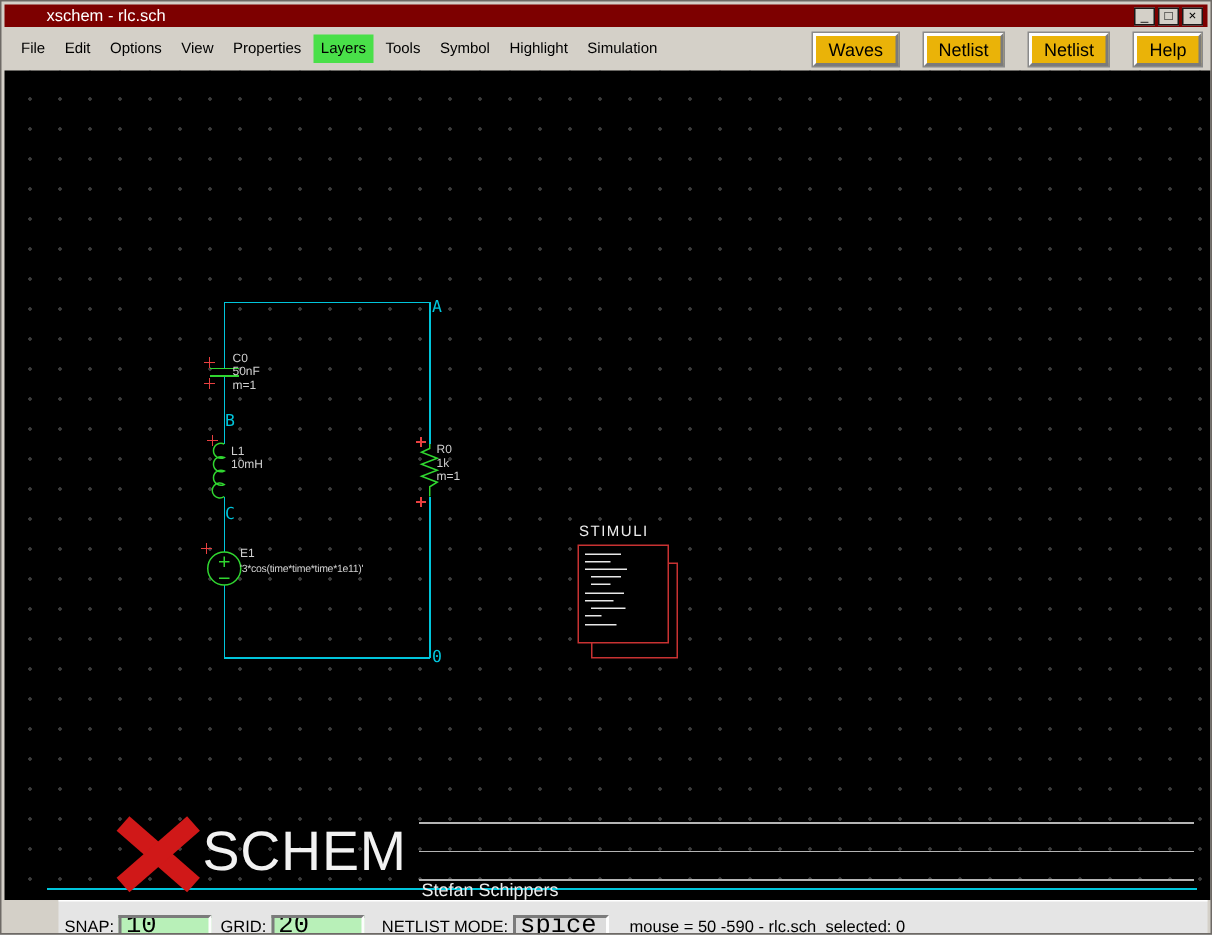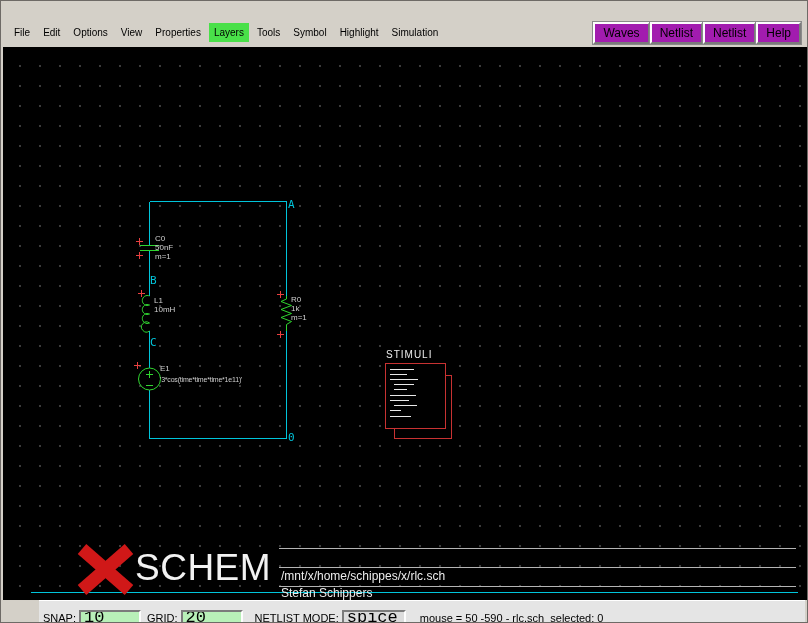--- a/index.html
+++ b/index.html
@@ -10,23 +10,23 @@
   .titlebar { position:absolute; top:2px; left:2px; right:2px; height:15px; background:#7d0000; display:flex; align-items:center; }
   .titlebar .title { color:#ffffff; font-size:11px; padding-left:28px; white-space:pre; }
   .winbtns { margin-left:auto; display:flex; gap:2px; padding-right:3px; }
   .winbtn { width:14px; height:12px; background:#d4d0c8; border:1px solid #1a1a1a; font-size:9px; line-height:9px; text-align:center; color:#000; cursor:default; }
 
   
   .menubar { position:absolute; top:17px; left:2px; right:2px; height:29px; background:#d4d0c8; display:flex; align-items:center; padding:0 4px 0 6px; }
   .menu-item { font-size:10px; color:#000; padding:4px 5px; margin-right:3px; cursor:default; }
   .menu-item.active { background:#49e049; }
   .menubar-spacer { flex:1; }
-  .mb-button { font-family:"Liberation Sans", sans-serif; font-size:12px; color:#000; background:#a21caf;
+  .mb-button { font-family:"Liberation Sans", sans-serif; font-size:12px; color:#000; background:#eab308;
     border:2px solid; border-color:#fdfdfd #7b7b7b #7b7b7b #fdfdfd; outline:1px solid #8a8a8a;
-    padding:2px 8px; margin-left:0; cursor:default; }
+    padding:2px 8px; margin-left:17px; cursor:default; }
 
   
   .canvas { position:absolute; top:46px; left:2px; width:804px; height:553px; background-color:#000;
     background-image:radial-gradient(circle, #3c3c3c 1px, transparent 1.4px);
     background-size:20px 20px; background-position:7px 9px; overflow:hidden; }
   .schematic-svg { position:absolute; left:0; top:0; }
 
   .net-label { position:absolute; font-size:11px; color:#00c5db; font-family:"DejaVu Sans Mono", monospace; }
   .comp-label { position:absolute; font-size:8px; line-height:9px; color:#cfcfcf; white-space:nowrap; }
   .comp-label span { display:block; }
@@ -45,20 +45,28 @@
     font-size:17px; font-family:Liberation Mono, monospace; padding:0 3px; }
   .sb-input.green { background:#b8f0b8; width:62px; }
   .sb-input.netlist { background:#dcdcdc; width:64px; }
   .sb-status { margin-left:14px; white-space:pre; }
 </style>
 </head>
 <body>
 
 <div class="window">
 
+  <div class="titlebar">
+    <span class="title">xschem - rlc.sch</span>
+    <span class="winbtns">
+      <span class="winbtn">_</span>
+      <span class="winbtn">□</span>
+      <span class="winbtn">×</span>
+    </span>
+  </div>
 
   <div class="menubar">
     <span class="menu-item">File</span>
     <span class="menu-item">Edit</span>
     <span class="menu-item">Options</span>
     <span class="menu-item">View</span>
     <span class="menu-item">Properties</span>
     <span class="menu-item active">Layers</span>
     <span class="menu-item">Tools</span>
     <span class="menu-item">Symbol</span>
@@ -161,21 +169,20 @@
     <div class="comp-label" style="left:288px; top:248px;">
       <span>R0</span>
       <span>1k</span>
       <span>m=1</span>
     </div>
 
     <div class="stimuli-label" style="left:383px; top:302px;">STIMULI</div>
 
     <div class="logo-schem">SCHEM</div>
     <div class="footer-author">Stefan Schippers</div>
-    <div class="footer-path">/mnt/x/home/schippes/x/rlc.sch</div>
   </div>
 
   <div class="statusbar">
     <span class="sb-label" style="margin-left:0;">SNAP:</span>
     <input class="sb-input green" value="10" style="">
     <span class="sb-label">GRID:</span>
     <input class="sb-input green" value="20" style="">
     <span class="sb-label" style="margin-left:12px;">NETLIST MODE:</span>
     <input class="sb-input netlist" value="spice" style="">
     <span class="sb-status">mouse = 50 -590 - rlc.sch  selected: 0</span>

